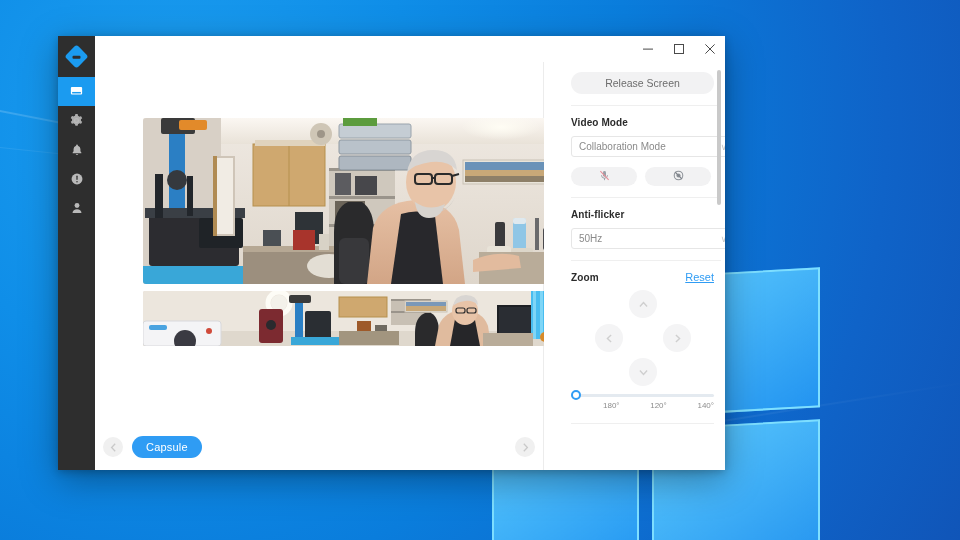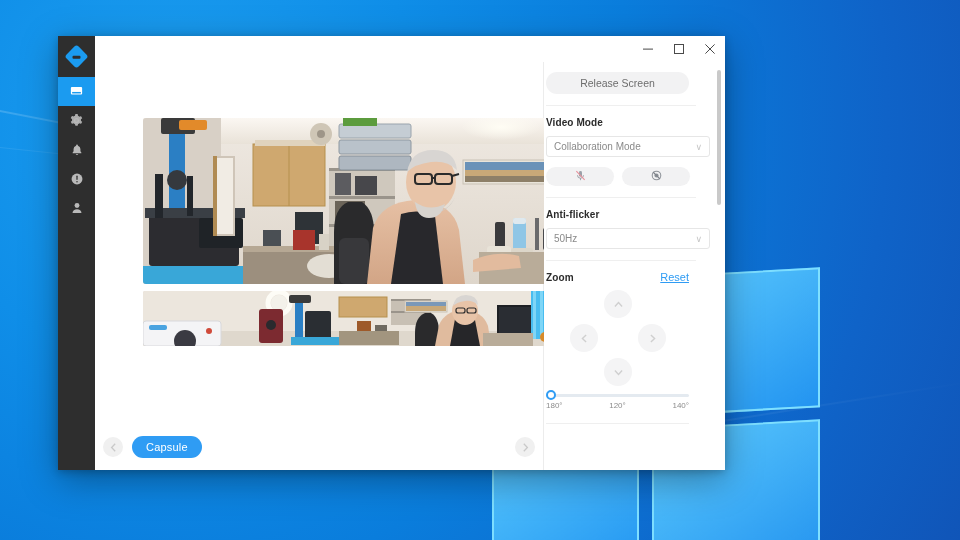--- a/index.html
+++ b/index.html
@@ -108,21 +108,21 @@
   #devicepill {
     margin-left: 9px; height: 22px; padding: 0 14px; border-radius: 11px;
     background: #2f9cf4; color: #fff; font-size: 11px; letter-spacing: .2px;
     display: flex; align-items: center; cursor: pointer;
   }
   #carousel .spacer { flex: 1; }
 
   
   #panel {
     width: 181px; flex: 0 0 181px; background: #fff;
-    position: relative; overflow: hidden; padding: 10px 14px 0 2px;
+    position: relative; overflow: hidden; padding: 10px 14px 0 27px;
   }
   #panel .scrollbar {
     position: absolute; right: 4px; top: 8px; width: 4px; height: 384px;
     background: transparent;
   }
   #panel .scrollthumb {
     position: absolute; right: 4px; top: 8px; width: 4px; height: 135px;
     background: #c9c9c9; border-radius: 2px; cursor: pointer;
   }
 
@@ -168,21 +168,21 @@
   #slider { width: 143px; position: relative; margin-top: 4px; }
   #slidertrack {
     height: 3px; background: #e4eaf0; border-radius: 2px; position: relative; cursor: pointer;
   }
   #sliderthumb {
     position: absolute; left: 0px; top: -4px; width: 10px; height: 10px;
     border-radius: 50%; background: #fff; border: 2px solid #2f9cf4; cursor: pointer;
   }
   .ticks {
     display: flex; justify-content: space-between; margin-top: 4px;
-    font-size: 8px; color: #8c8c8c;
+    font-size: 8px; color: #8c8c8c; margin-left: 32px;
   }
   .panel-divider { width: 143px; height: 1px; background: #efefef; margin-top: 13px; }
 </style>
 </head>
 <body>
 
 <div id="desktop">
   <div class="ray ray1"></div>
   <div class="ray ray2"></div>
   <div class="ray ray3"></div>

